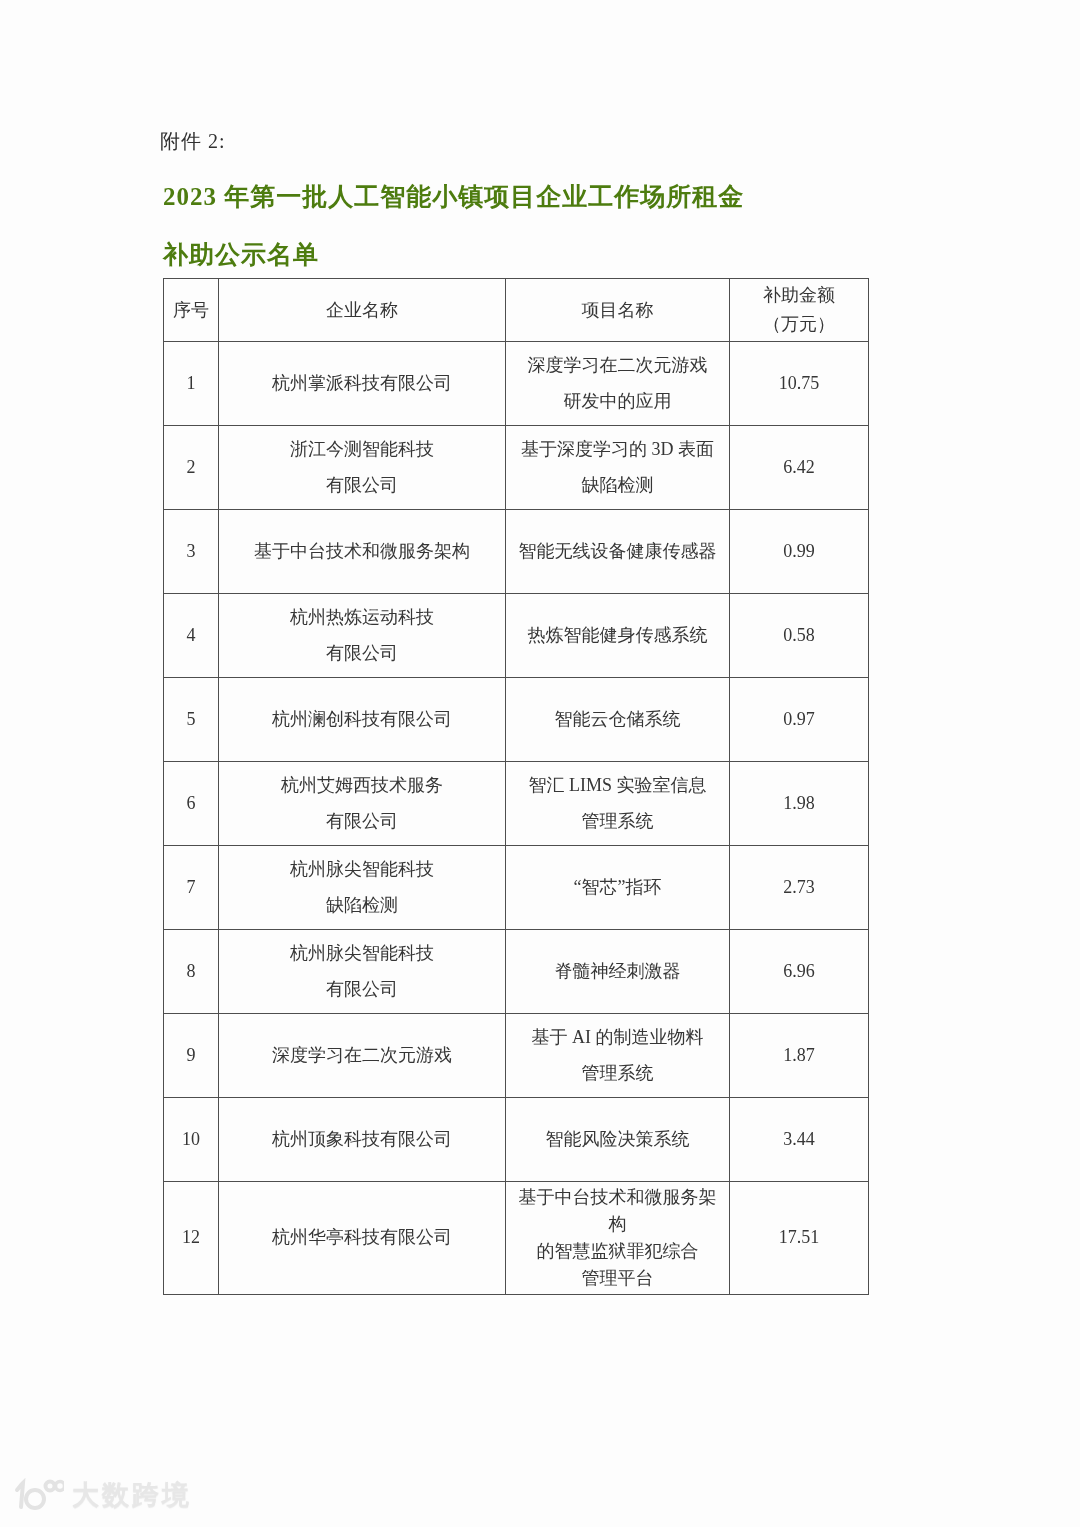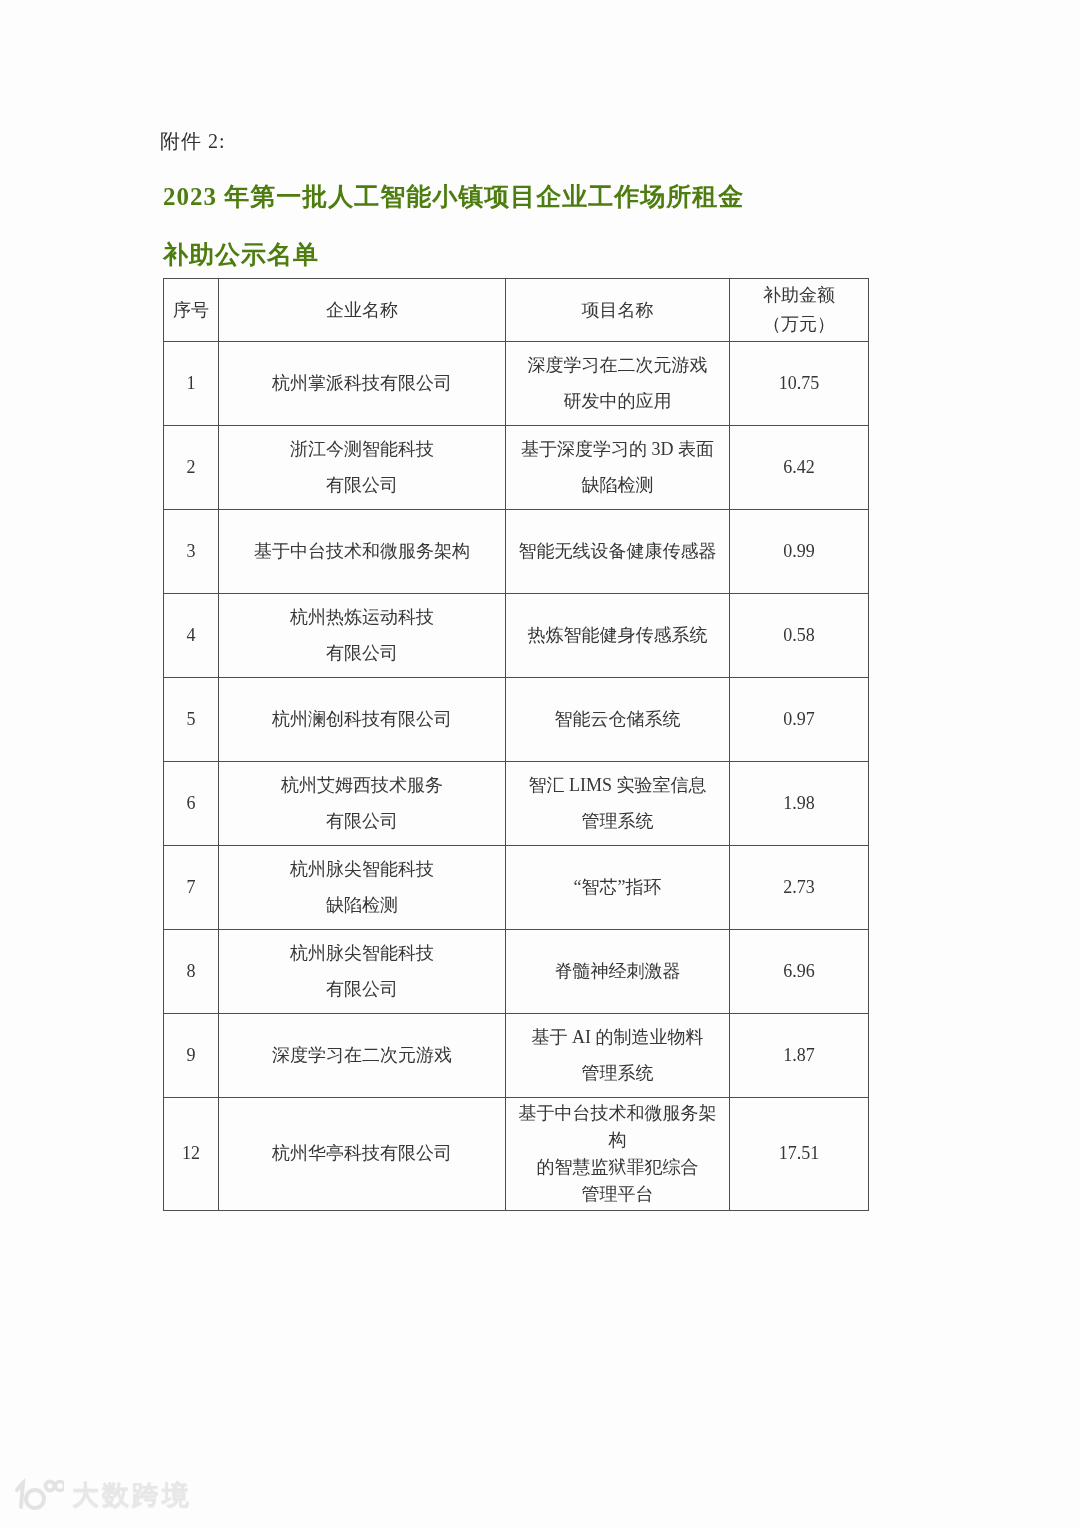--- a/index.html
+++ b/index.html
@@ -181,20 +181,26 @@
   </tr>
 
   <tr>
     <td class="col-no">9</td>
     <td class="col-company">深度学习在二次元游戏</td>
     <td class="col-project">基于 AI 的制造业物料
 管理系统</td>
     <td class="col-amount">1.87</td>
   </tr>
 
+  <tr>
+    <td class="col-no">10</td>
+    <td class="col-company">杭州顶象科技有限公司</td>
+    <td class="col-project">智能风险决策系统</td>
+    <td class="col-amount">3.44</td>
+  </tr>
 
 
   <tr>
     <td class="col-no">12</td>
     <td class="col-company">杭州华亭科技有限公司</td>
     <td class="col-project">基于中台技术和微服务架构
 的智慧监狱罪犯综合
 管理平台</td>
     <td class="col-amount">17.51</td>
   </tr>

